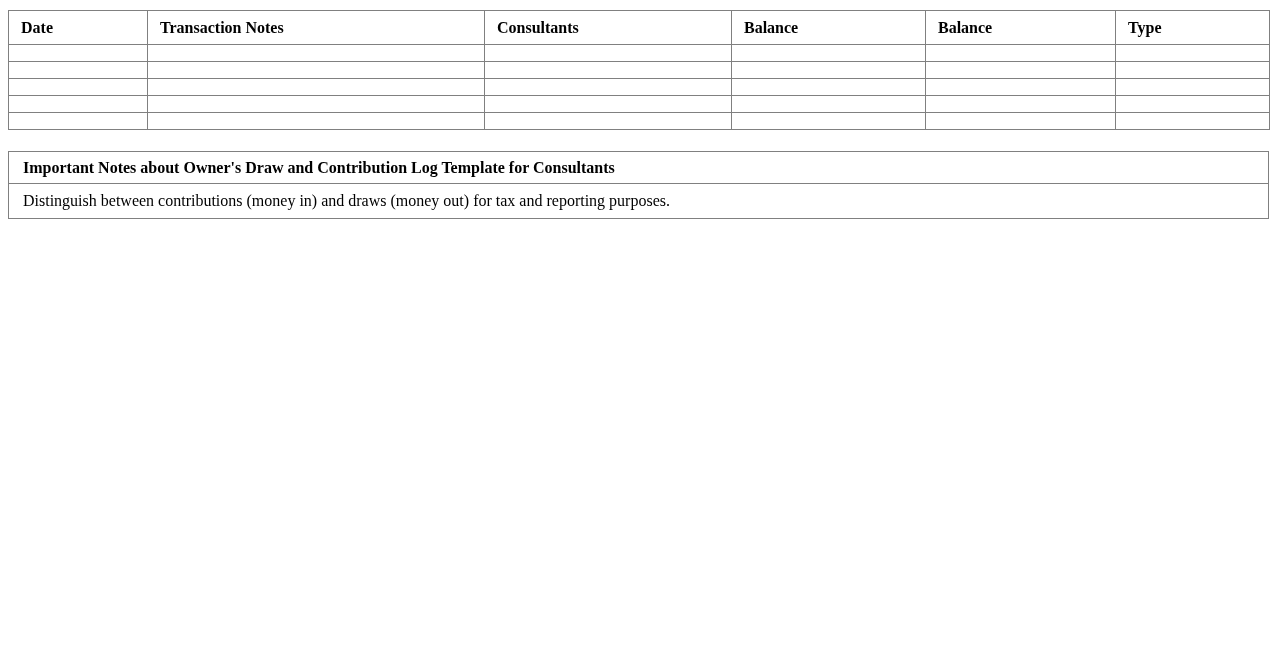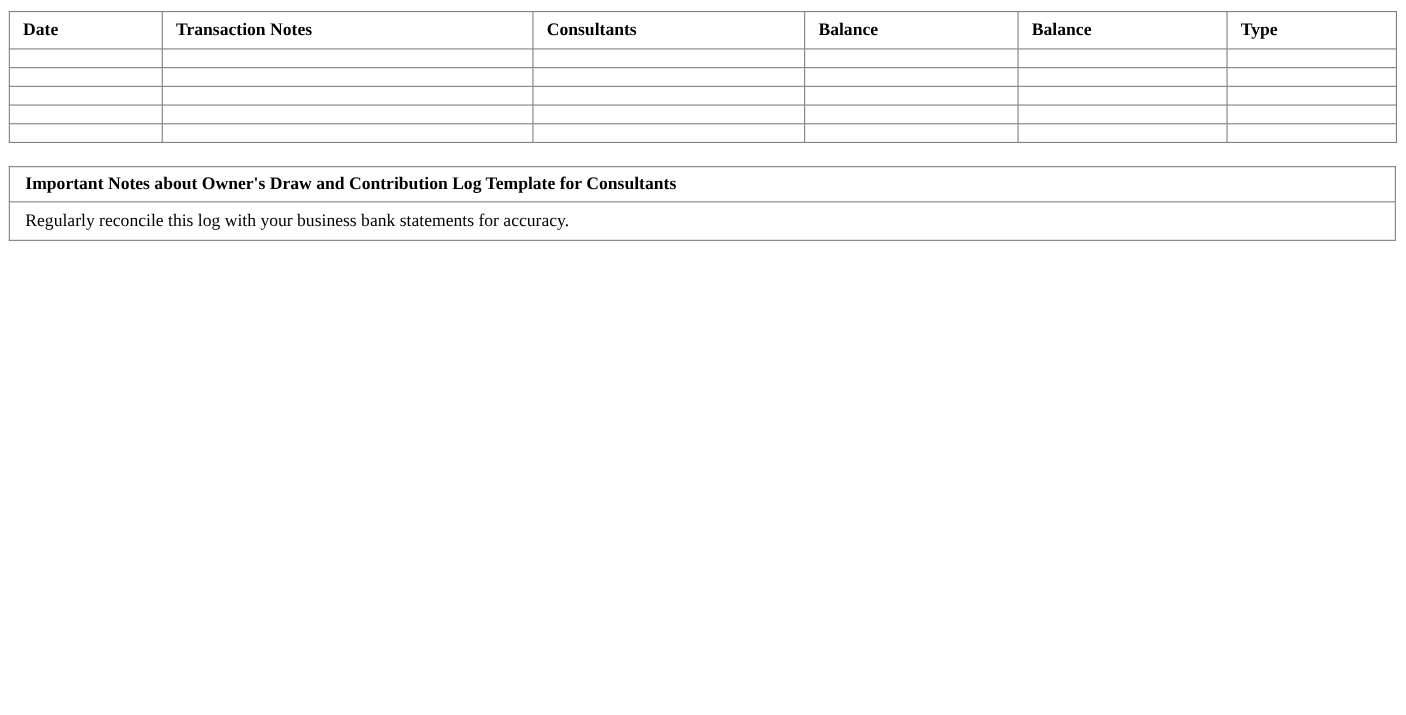--- a/index.html
+++ b/index.html
@@ -125,18 +125,18 @@
   </table>
 
   <table class="notes-table">
     <thead>
       <tr>
         <th>Important Notes about Owner's Draw and Contribution Log Template for Consultants</th>
       </tr>
     </thead>
     <tbody>
       <tr>
-        <td>Regularly reconcile this log with your business bank statements for accuracy.</td>
+        <td>Distinguish between contributions (money in) and draws (money out) for tax and reporting purposes.</td>
       </tr>
     </tbody>
   </table>
 
 </div>
 
 </body></html>

